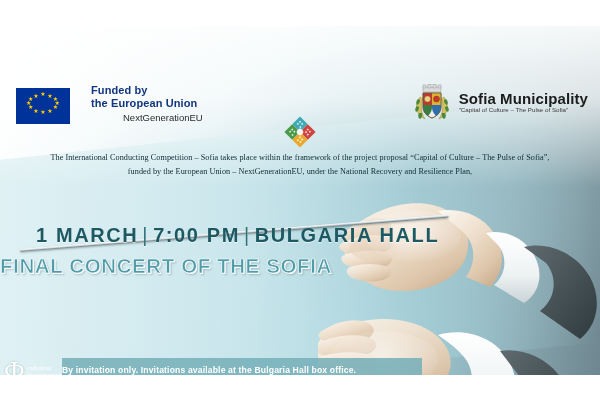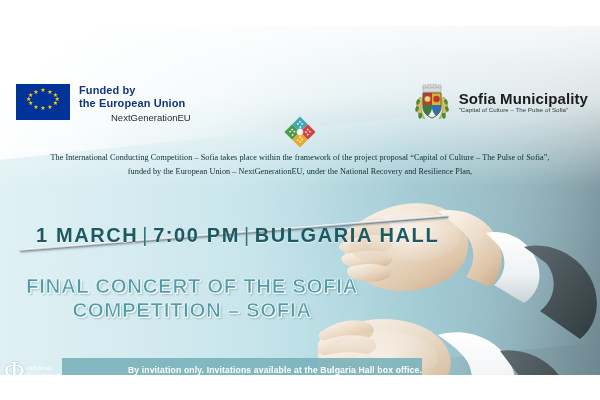--- a/index.html
+++ b/index.html
@@ -21,21 +21,21 @@
     position:absolute;left:-10%;top:40%;width:125%;height:70%;
     background:linear-gradient(96deg, rgba(226,242,245,.95) 0%, rgba(201,230,236,.85) 38%, rgba(168,210,219,.55) 62%, rgba(168,210,219,0) 85%);
     transform:rotate(-6deg);transform-origin:0 0;
   }
   #glow{
     position:absolute;left:0;top:0;width:100%;height:46%;
     background:linear-gradient(180deg,rgba(255,255,255,.92) 0%,rgba(255,255,255,.72) 45%,rgba(255,255,255,0) 100%);
   }
 
   
-  #eu-logo{position:absolute;left:16px;top:58px;display:flex;align-items:flex-start;gap:9px;}
+  #eu-logo{position:absolute;left:16px;top:58px;display:flex;align-items:flex-end;gap:21px;}
   .eu-flag{position:relative;width:54px;height:36px;background:#003399;flex:0 0 auto;}
   .eu-flag span{position:absolute;color:#FFCC00;font-size:6px;line-height:6px;transform:translate(-50%,-50%);}
   .eu-txt-1{color:#12357f;font-weight:bold;font-size:11px;line-height:12.5px;letter-spacing:.1px;}
   .eu-txt-2{color:#2b2b2b;font-size:9.5px;line-height:13px;margin-top:2px;padding-left:32px;}
 
   
   #sm-logo{position:absolute;right:12px;top:57px;display:flex;align-items:center;gap:7px;}
   .crest{width:40px;height:40px;flex:0 0 auto;}
   .sm-t1{color:#1c1c1c;font-weight:bold;font-size:15px;line-height:11px;letter-spacing:.1px;}
   .sm-t2{color:#3a3a3a;font-size:6.2px;line-height:8px;margin-top:2px;white-space:nowrap;}
@@ -66,37 +66,37 @@
   #event-line{
     position:absolute;left:36px;top:198px;
     color:#1d5963;font-weight:bold;font-size:20px;letter-spacing:1.6px;
     white-space:nowrap;
     text-shadow:0 1px 0 rgba(255,255,255,.6);
   }
   #event-line .sep{color:#2d727c;font-weight:normal;margin:0 4px;}
 
   
   #main-title{
-    position:absolute;left:0;top:248px;width:384px;
-    text-align:center;
+    position:absolute;left:0;top:228px;width:384px;
+    text-align:left;
     font-weight:bold;font-size:20.5px;line-height:24px;letter-spacing:.6px;
     color:#4f9ba8;
     -webkit-text-stroke:0.7px #eef7f9;
     text-shadow:
       1px 1px 0 #ffffff,
       -0.5px -0.5px 0 #e9f5f7,
       2px 2px 2px rgba(60,95,102,.30);
   }
   #main-title div{white-space:nowrap;}
 
   
   #info-band{
     position:absolute;left:62px;top:332px;width:360px;height:24px;
     background:rgba(120,176,186,.88);
-    display:flex;align-items:center;justify-content:flex-end;
+    display:flex;align-items:center;justify-content:flex-start;
   }
   #info-band .t{
     color:#ffffff;font-weight:bold;font-size:8.6px;letter-spacing:.15px;white-space:nowrap;
   }
 
   
   #phil-logo{position:absolute;left:4px;top:330px;width:62px;height:30px;display:flex;align-items:center;gap:2px;}
   #phil-logo .mono{font-family:"Liberation Serif", serif;font-size:26px;line-height:26px;color:#ffffff;font-weight:normal;text-shadow:0 0 2px rgba(90,130,138,.5);}
   #phil-logo .words{display:flex;flex-direction:column;justify-content:center;}
   #phil-logo .words span{color:#ffffff;font-size:6.2px;line-height:7.4px;font-family:"Liberation Serif", serif;font-style:italic;white-space:nowrap;}
@@ -261,21 +261,20 @@
 
   <div id="project-text">
     <p>The International Conducting Competition – Sofia takes place within the framework of the project proposal “Capital of Culture – The Pulse of Sofia”,</p>
     <p>funded by the European Union – NextGenerationEU, under the National Recovery and Resilience Plan,</p>
   </div>
 
   <div id="event-line"><span>1 MARCH</span><span class="sep">|</span><span>7:00 PM</span><span class="sep">|</span><span>BULGARIA HALL</span></div>
 
   <div id="main-title">
     <div>FINAL CONCERT OF THE SOFIA</div>
-    <div>COMPETITION – SOFIA</div>
   </div>
 
   <div id="info-band">
     <span class="t">By invitation only. Invitations available at the Bulgaria Hall box office.</span>
   </div>
 
   <div id="phil-logo">
     <div class="mono">Ф</div>
     <div class="words">
       <span>софийска</span>

